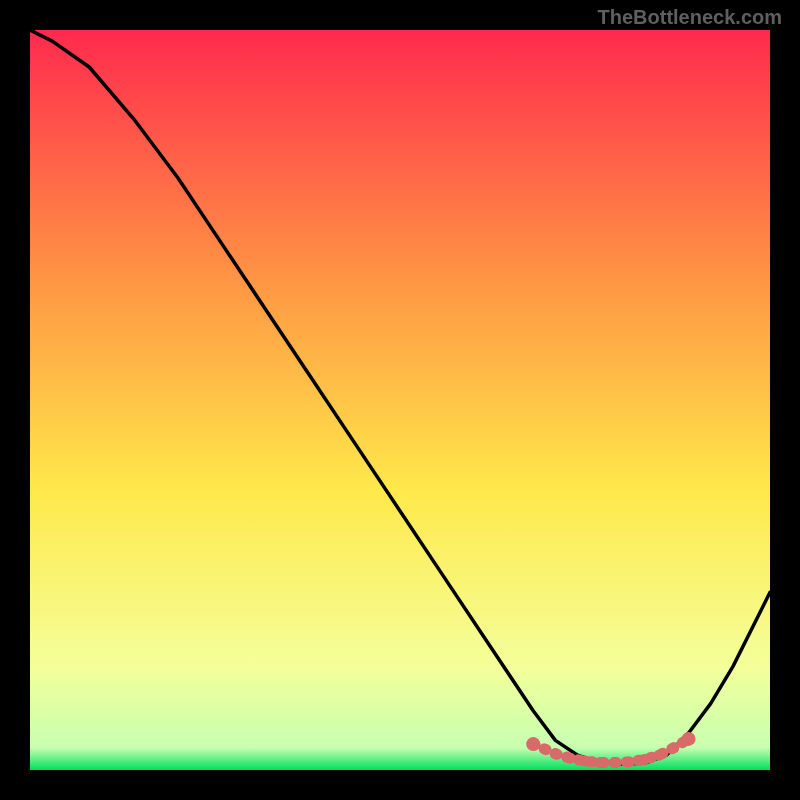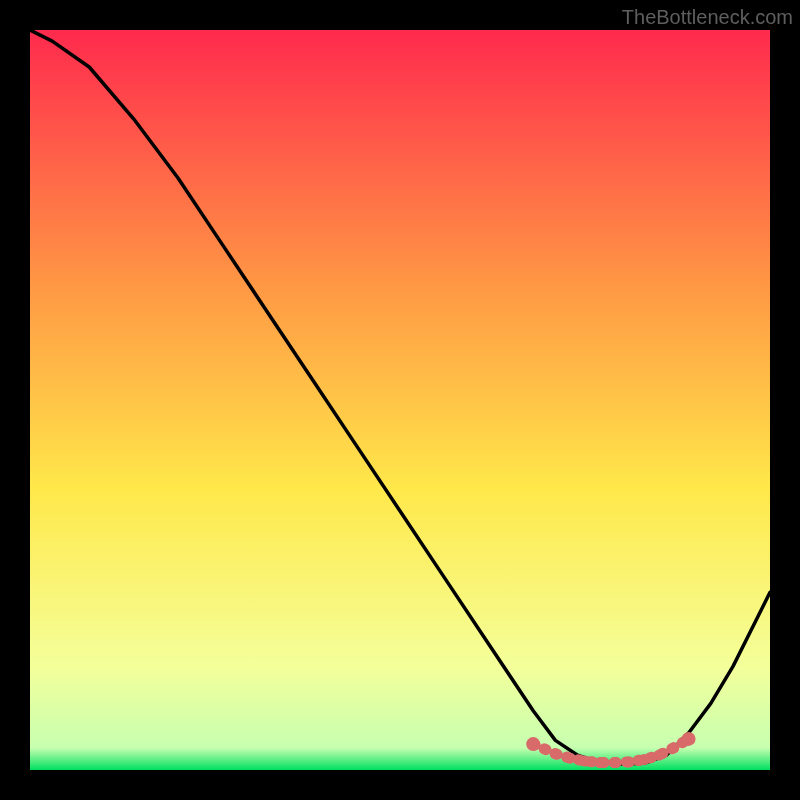--- a/index.html
+++ b/index.html
@@ -1,17 +1,17 @@
 <!DOCTYPE html>
 <html><head>
 <meta charset="utf-8">
 <style>
   * { margin: 0; padding: 0; box-sizing: border-box; }
   body { width: 800px; height: 800px; background: #000; position: relative; font-family: Arial, sans-serif; }
-  .watermark { position: absolute; top: 6px; right: 7px; color: #5f5f5f; font-size: 20px; font-weight: 400; z-index: 10; }
+  .watermark { position: absolute; top: 6px; right: 18px; color: #5f5f5f; font-size: 20px; font-weight: 700; z-index: 10; }
   .plot-area { position: absolute; left: 30px; top: 30px; width: 740px; height: 740px; }
   svg { display: block; }
 </style>
 </head>
 <body>
 
 <div class="watermark">TheBottleneck.com</div>
 
 <div class="plot-area">
   <svg id="chart-svg" width="740" height="740" viewBox="0 0 740 740">

